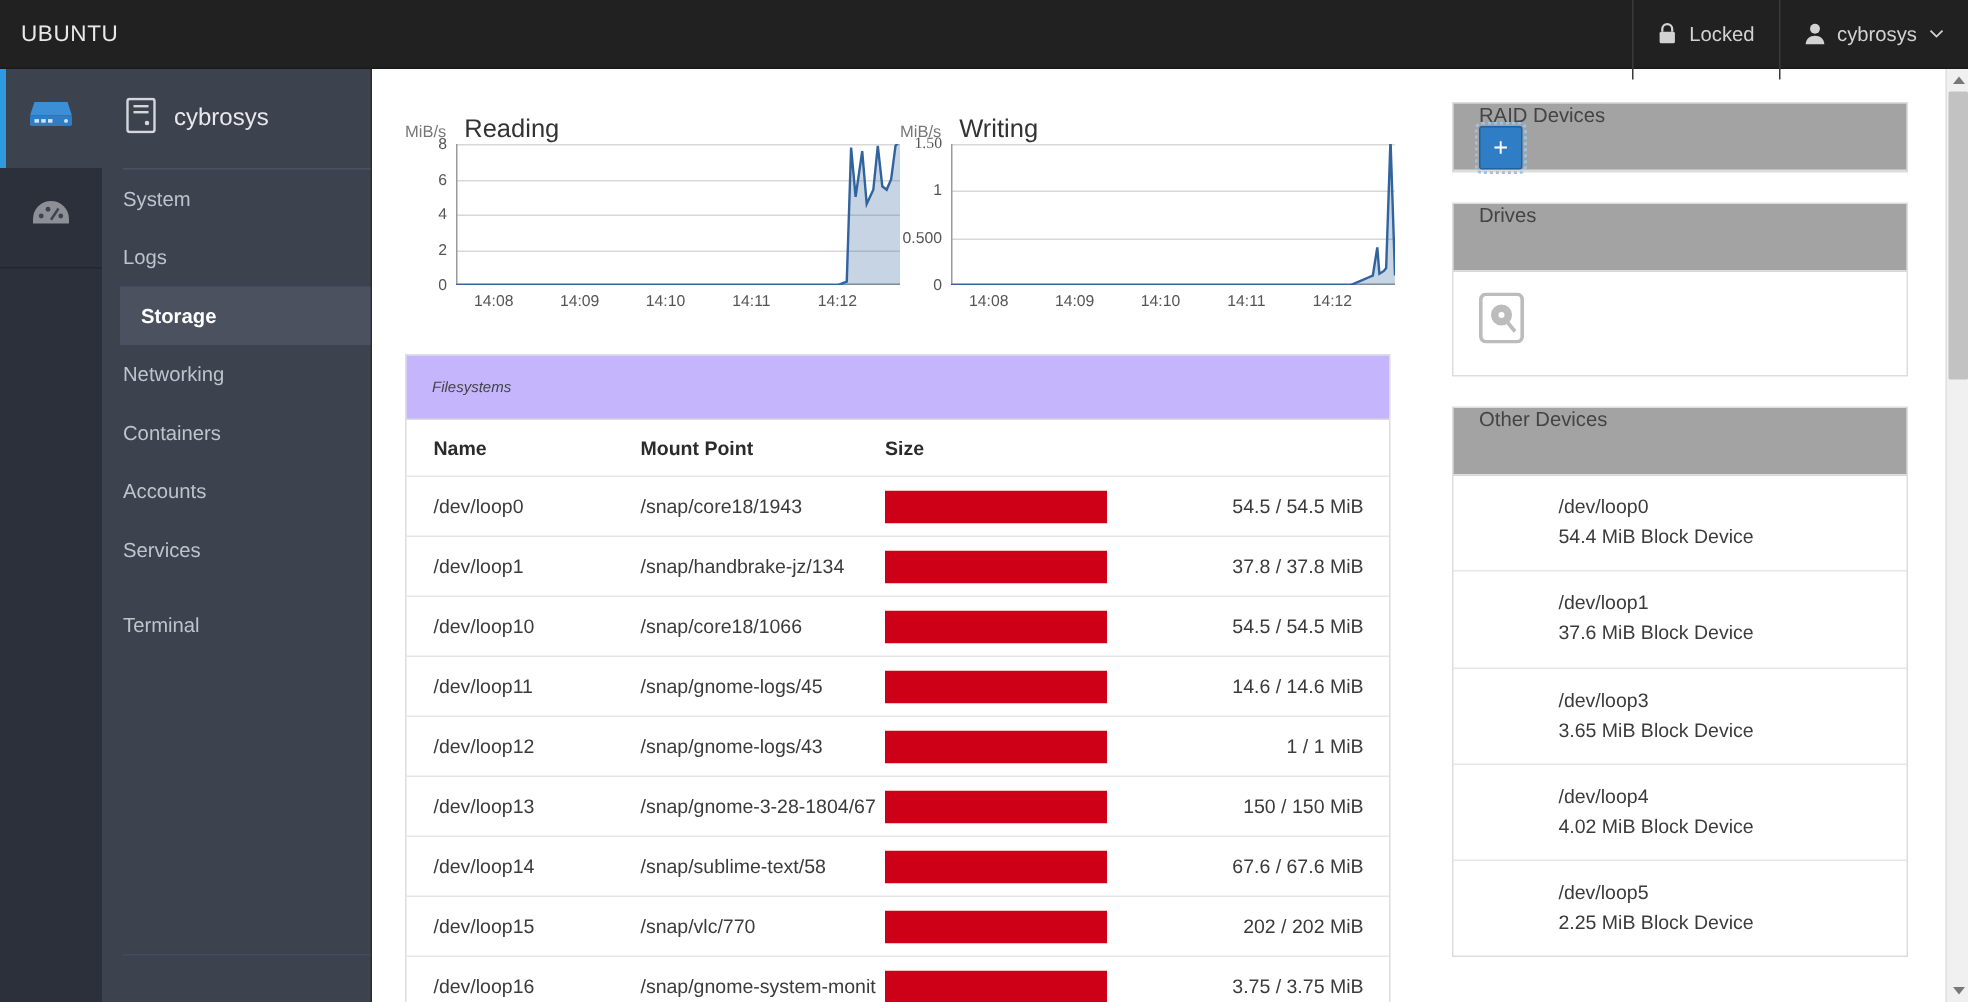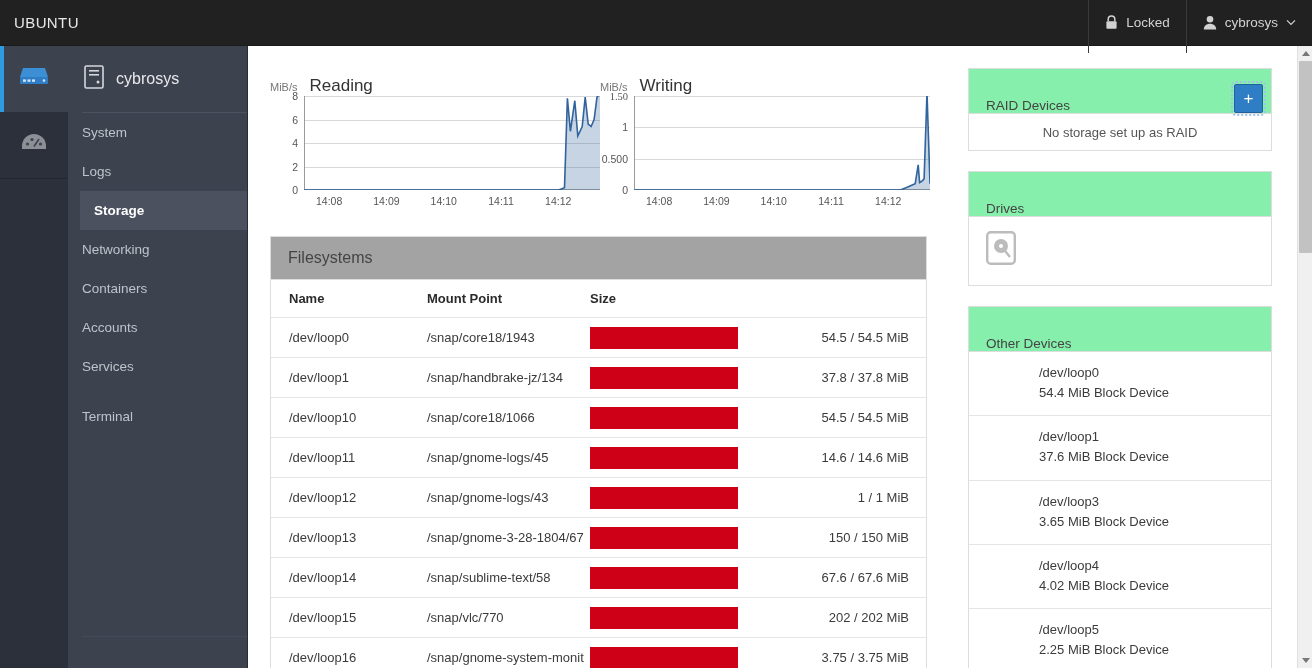--- a/index.html
+++ b/index.html
@@ -110,23 +110,23 @@
     font-size: 10.5px; color: #555555; transform: translateX(-50%);
     white-space: nowrap;
   }
 
   
   #fscard {
     position: absolute; top: 190px; left: 22px; width: 657px;
     border: 1px solid #dddddd; background: #ffffff;
   }
   #fs-head {
-    height: 43px; background: #a3a3a3; border-bottom: 1px solid #dddddd;
+    height: 43px; background: #c4b5fd; border-bottom: 1px solid #dddddd;
     display: flex; align-items: center; padding-left: 17px;
-    font-size: 16px; color: #444444;
+    font-size: 10px; color: #444444; font-style: italic;
   }
   .fs-row {
     display: flex; align-items: center; height: 40px;
     border-bottom: 1px solid #e6e6e6; font-size: 13px; color: #3b3b3b;
   }
   .fs-row.hdr { font-weight: bold; color: #2b2b2b; height: 38px; }
   .c-name  { width: 156px; padding-left: 18px; }
   .c-mount { width: 163px; }
   .c-size  { flex: 1 1 auto; display: flex; align-items: center; gap: 0; }
   .bar-outer {
@@ -139,24 +139,24 @@
   
   #rightcol {
     position: absolute; top: 46px; left: 960px; width: 337px; height: 622px;
     background: #ffffff; overflow: hidden;
   }
   .card {
     margin: 0 25px 20px 8px;
     border: 1px solid #dddddd; background: #ffffff;
   }
   .card-head {
-    min-height: 45px; background: #86efac; border-bottom: 1px solid #dddddd;
-    display: flex; align-items: flex-end; justify-content: space-between;
+    min-height: 45px; background: #a3a3a3; border-bottom: 1px solid #dddddd;
+    display: flex; align-items: flex-start; justify-content: space-between;
     padding: 0 8px 0 17px;
-    font-size: 13.5px; color: #444444;
+    font-size: 13.5px; color: #444444; flex-direction: column;
   }
   .card-empty {
     height: 36px; display: flex; align-items: center; justify-content: center;
     font-size: 13px; color: #555555;
   }
   #add-raid {
     width: 29px; height: 29px; background: #2f7dc4;
     border: 1px solid #1f629f; border-radius: 2px;
     display: flex; align-items: center; justify-content: center;
     color: #ffffff; font-size: 17px; line-height: 1;
@@ -443,21 +443,20 @@
   </div>
 </div>
 
 <div id="rightcol">
 
   <div class="card" style="margin-top:22px;">
     <div class="card-head">
       <span>RAID Devices</span>
       <span id="add-raid">+</span>
     </div>
-    <div class="card-empty">No storage set up as RAID</div>
   </div>
 
   <div class="card">
     <div class="card-head">
       <span>Drives</span>
     </div>
     <div class="drive-row">
       <span>
         <svg width="30" height="34" viewBox="0 0 30 34">
           <rect x="1.2" y="1.2" width="27.6" height="31.6" rx="3.5" fill="none" stroke="#bcbcbc" stroke-width="2.4"></rect>

